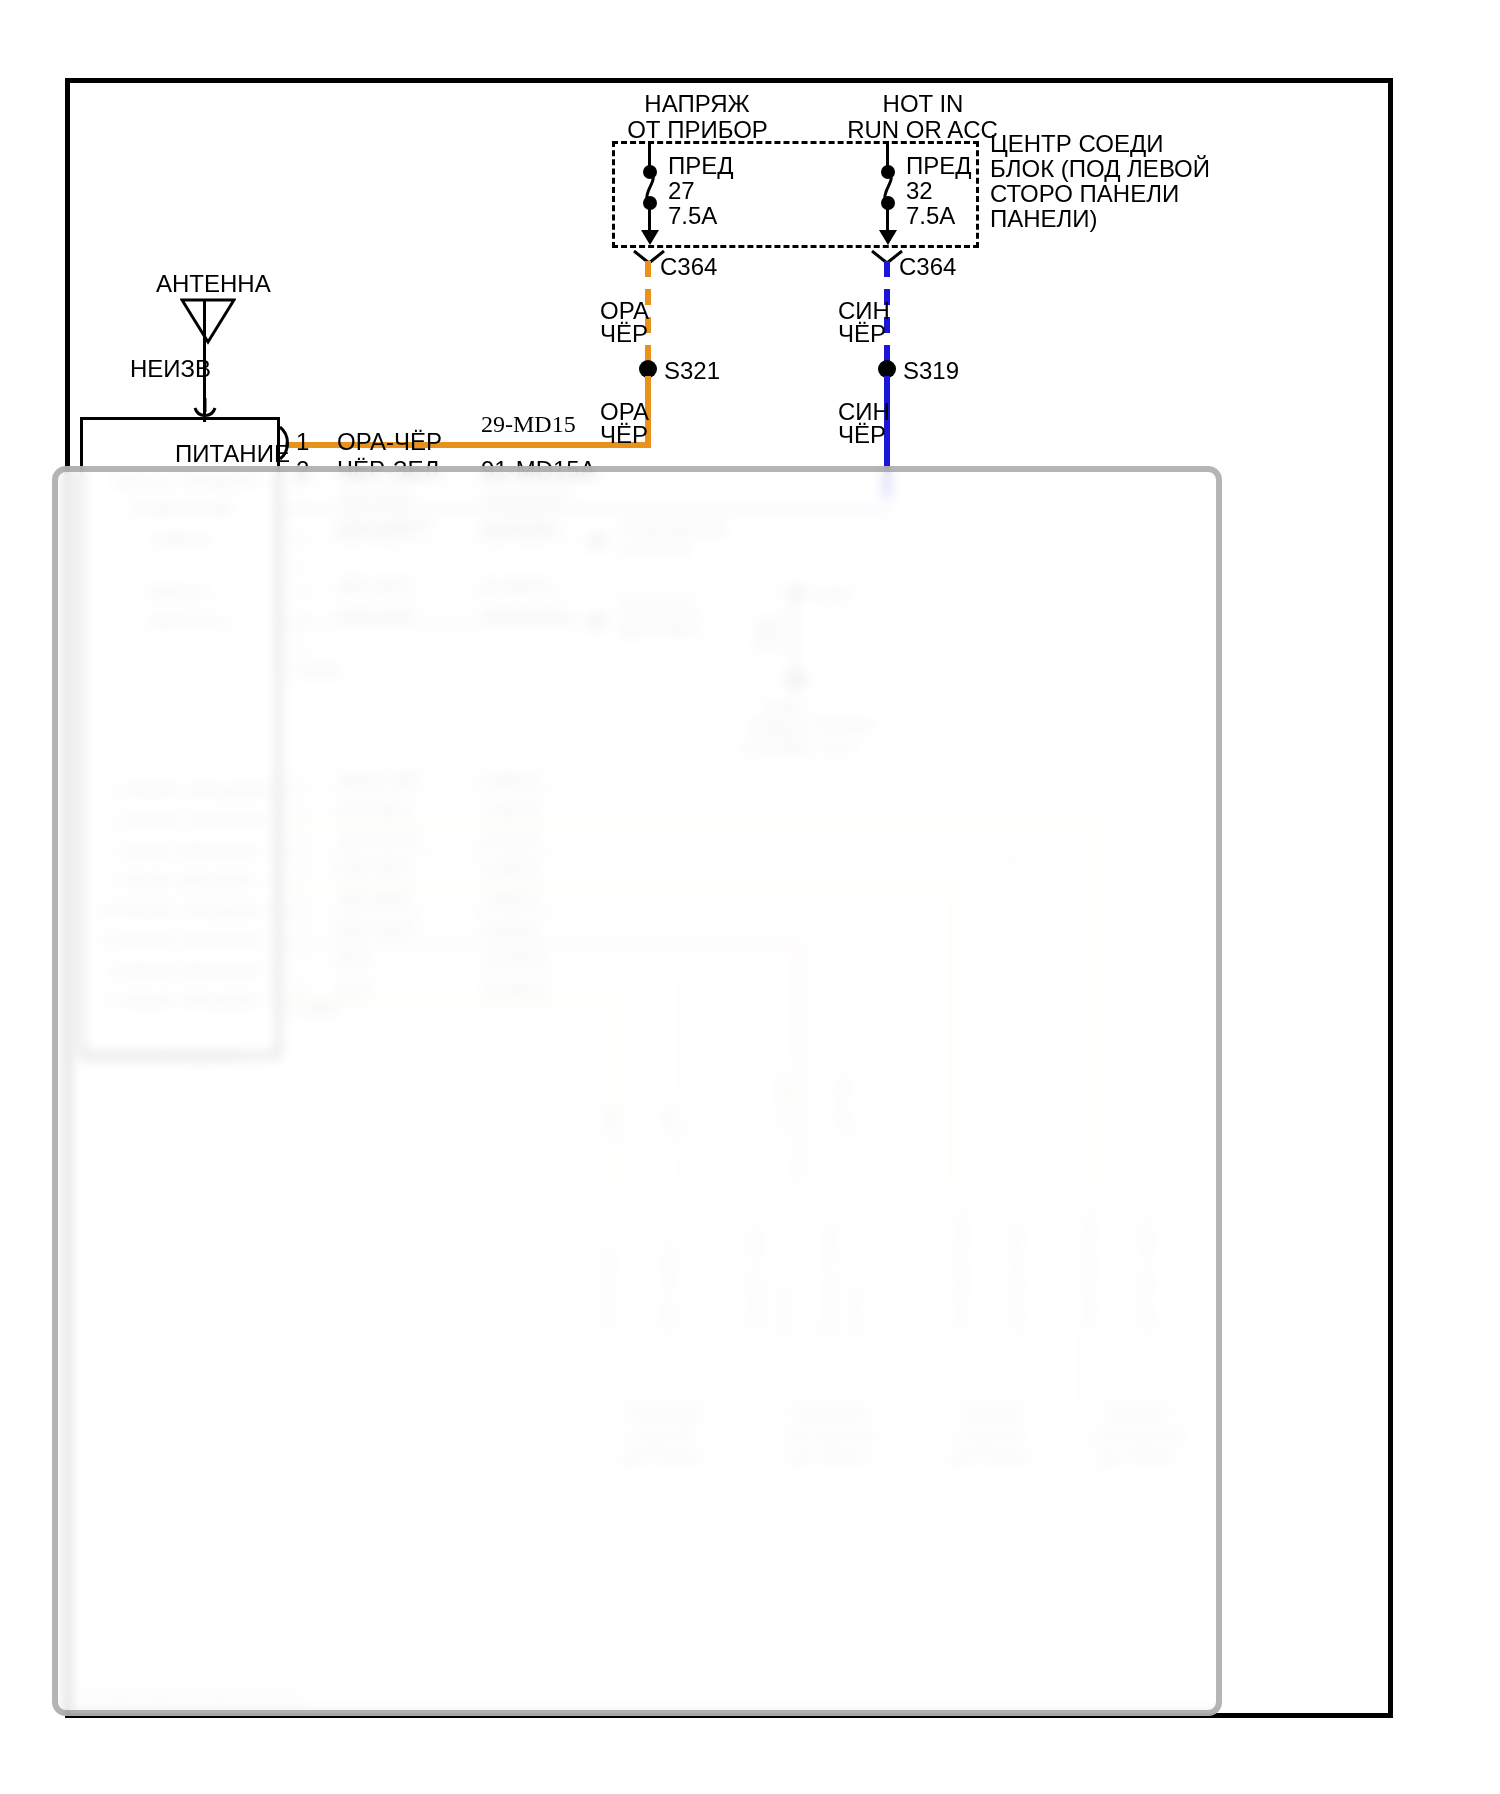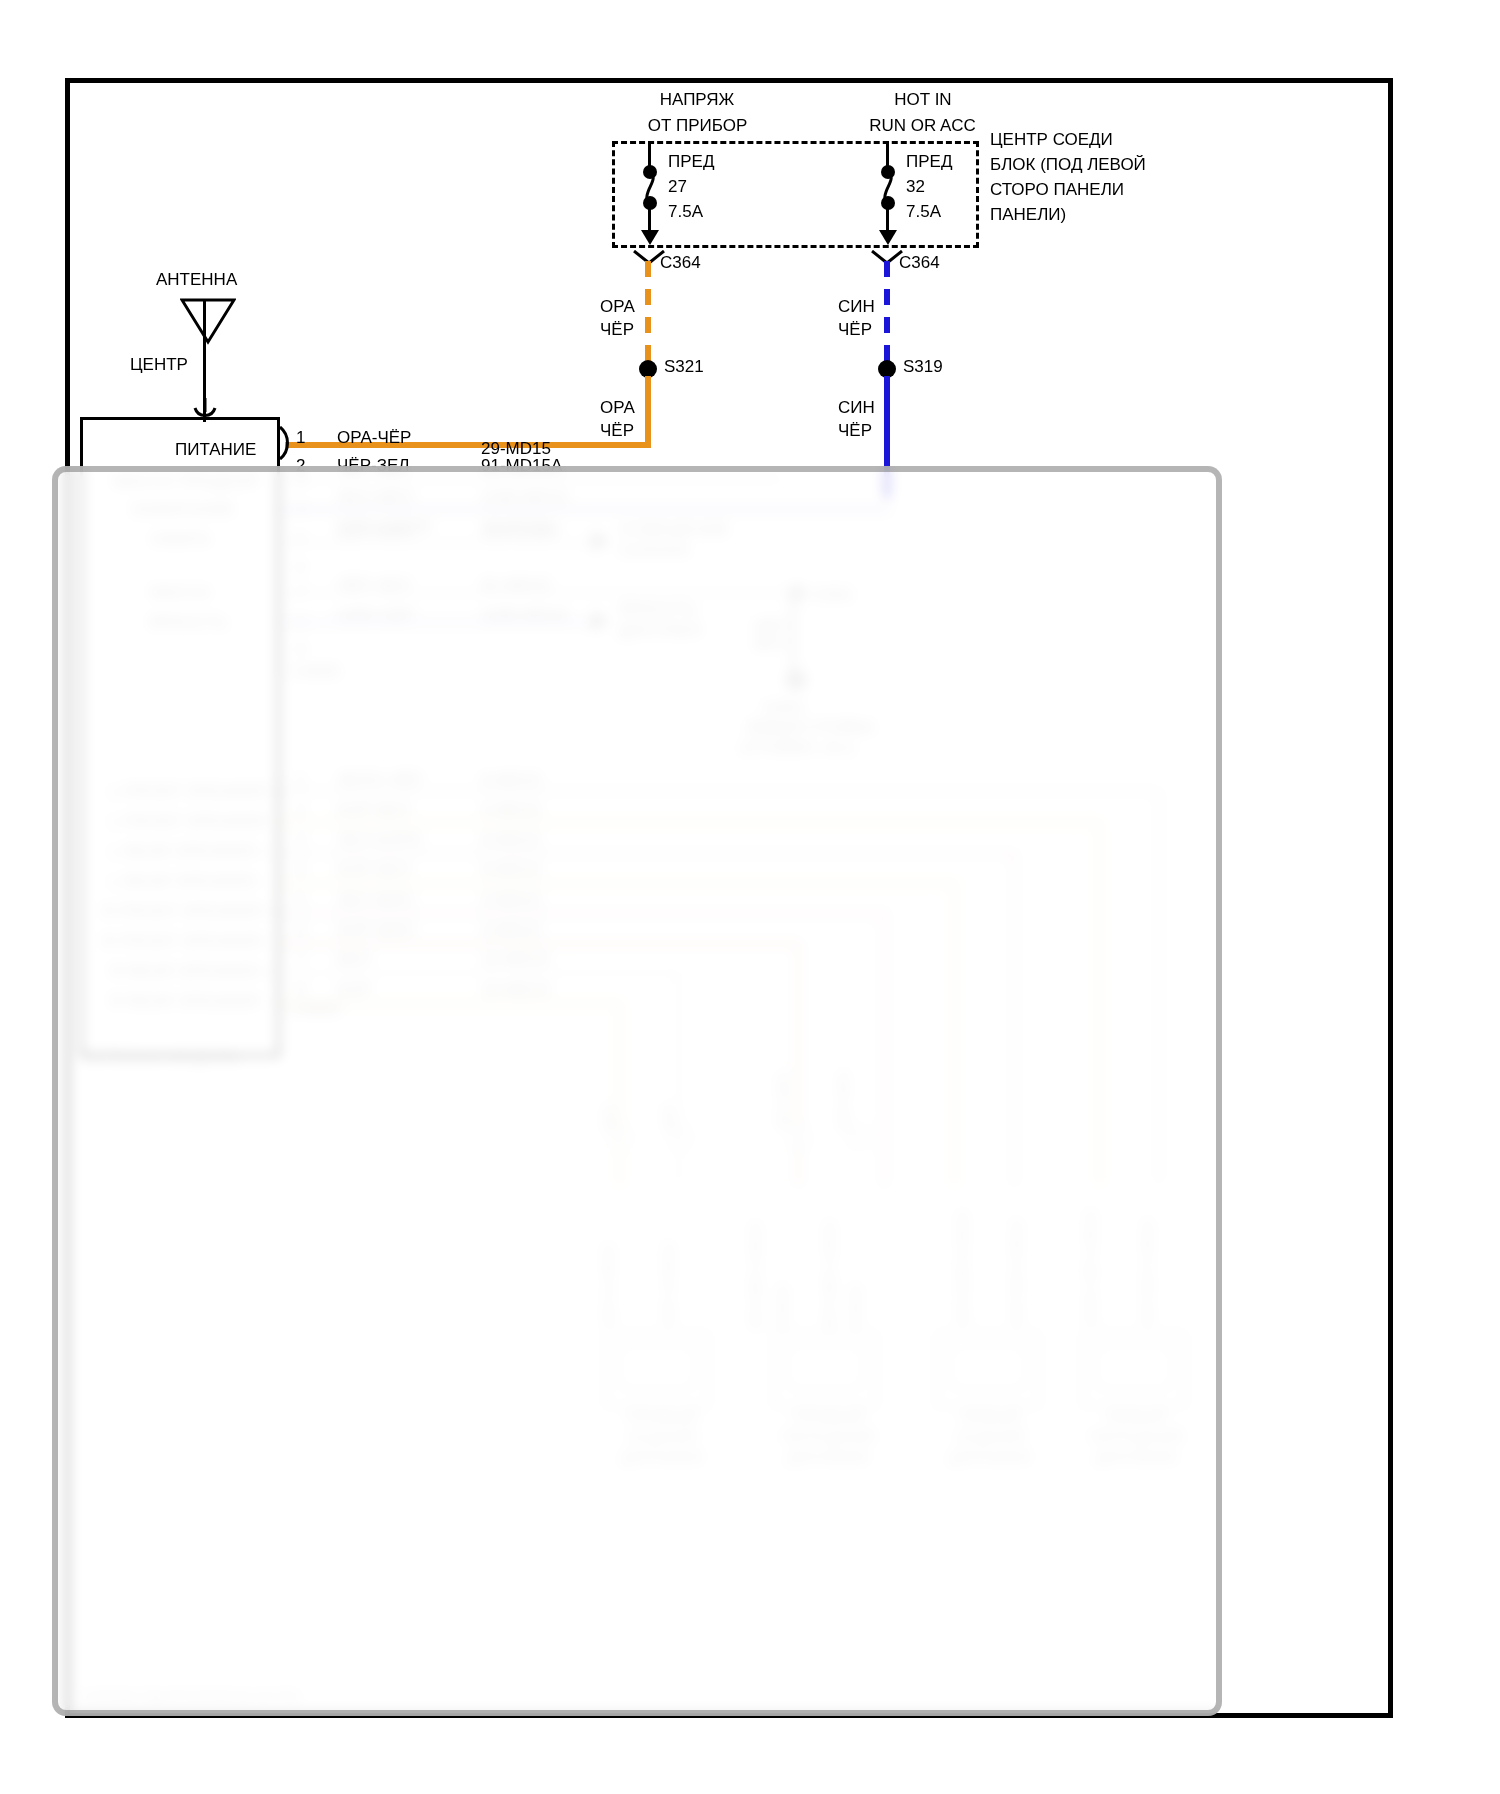--- a/index.html
+++ b/index.html
@@ -40,21 +40,21 @@
 
   
   #overlay{left:52px;top:466px;width:1170px;height:1250px;
            background:rgba(255,255,255,0.80);
            border:6px solid rgba(120,120,120,0.55);
            border-radius:14px;box-sizing:border-box;
            backdrop-filter:blur(6px);pointer-events:none;}
   .faded{filter:blur(3.2px);opacity:.38;}
 
   .lbl-sm{font-size:17px;}
-  .lbl-lg{font-size:17px;}
+  .lbl-lg{font-size:24px;}
 
   
   .spk{width:108px;height:78px;border:3px solid #b9b9b9;border-radius:6px 6px 2px 2px;box-sizing:border-box;}
   .spk-inner{width:78px;height:46px;border:3px solid #c4c4c4;border-radius:4px;box-sizing:border-box;}
 
   .vtext{writing-mode:vertical-rl;transform:rotate(180deg);font-size:13px;color:#333;white-space:pre;}
   .ring{width:22px;height:22px;border:3px solid #c9c9c9;border-radius:4px;box-sizing:border-box;background:#f2f2f2;}
 </style>
 </head>
 <body>
@@ -135,37 +135,37 @@
 
   <div class="abs wire w-blue" style="left:884px;top:376px;width:6px;height:122px;"></div>
   <div class="abs txt lbl-lg" style="left:838px;top:398px;">СИН</div>
   <div class="abs txt lbl-lg" style="left:838px;top:421px;">ЧЁР</div>
 
   <div class="abs txt lbl-lg" style="left:156px;top:270px;">АНТЕННА</div>
   <svg class="abs" style="left:180px;top:298px;" width="56" height="48" viewBox="0 0 56 48">
     <path d="M2 2 L54 2 L28 44 Z" stroke="#000" stroke-width="3" fill="none"></path>
   </svg>
   <div class="abs vline" style="left:203px;top:300px;height:122px;"></div>
-  <div class="abs txt lbl-lg" style="left:130px;top:355px;">ЦЕНТР</div>
+  <div class="abs txt lbl-lg" style="left:130px;top:355px;">НЕИЗВ</div>
   <svg class="abs" style="left:192px;top:398px;" width="26" height="22" viewBox="0 0 26 22">
     <path d="M13 0 L13 14" stroke="#000" stroke-width="3" fill="none"></path>
     <path d="M3 10 C 6 20, 20 20, 23 10" stroke="#000" stroke-width="3" fill="none"></path>
   </svg>
 
   <div class="abs" id="module"></div>
 
   <div class="abs txt lbl-lg" style="left:175px;top:440px;">ПИТАНИЕ</div>
 
   <svg class="abs" style="left:277px;top:426px;" width="16" height="34" viewBox="0 0 16 34">
     <path d="M3 1 C 13 9, 13 25, 3 33" stroke="#000" stroke-width="3" fill="none"></path>
   </svg>
 
   <div class="abs txt lbl-lg" style="left:296px;top:428px;">1</div>
   <div class="abs txt lbl-lg" style="left:337px;top:428px;">ОРА-ЧЁР</div>
-  <div class="abs txt lbl-lg" style="left:481px;top:439px;">29-MD15</div>
+  <div class="abs txt lbl-lg" style="left:481px;top:410px;font-family:Liberation Serif, serif;">29-MD15</div>
 
   <div class="abs txt lbl-lg" style="left:296px;top:456px;">2</div>
   <div class="abs txt lbl-lg" style="left:337px;top:456px;">ЧЁР-ЗЕЛ</div>
   <div class="abs txt lbl-lg" style="left:481px;top:456px;">91-MD15A</div>
 
   <div class="abs faded" style="left:0;top:0;width:1500px;height:1794px;">
 
     <div class="abs" style="left:278px;top:470px;width:3px;height:205px;background:#7a7a7a;"></div>
     <div class="abs" style="left:278px;top:775px;width:3px;height:240px;background:#7a7a7a;"></div>
 

